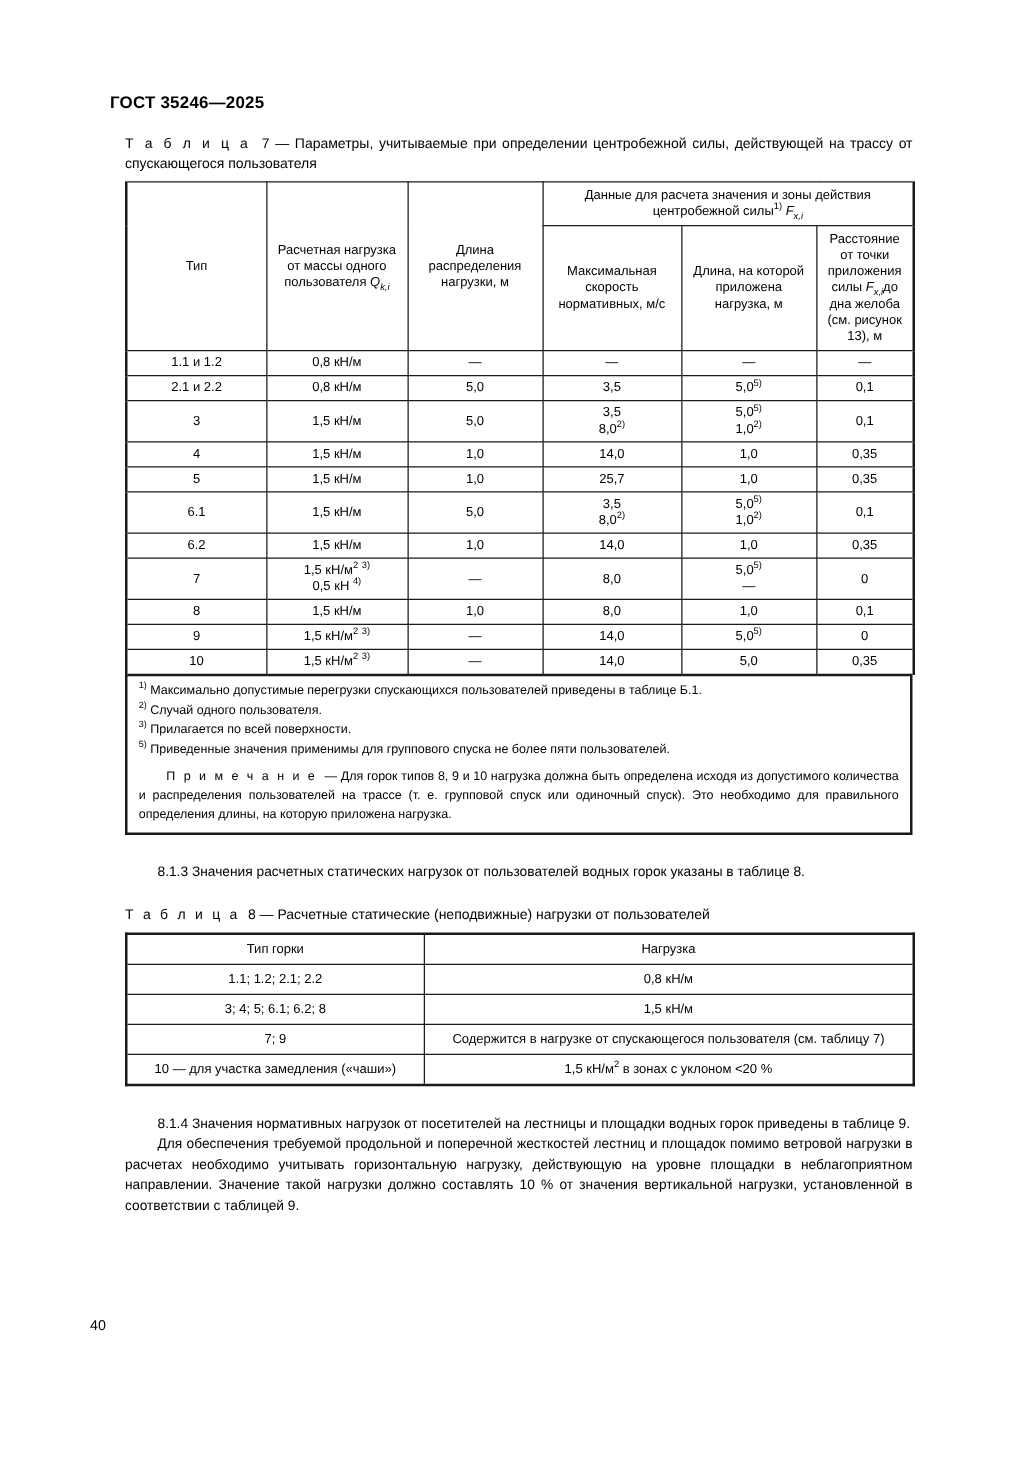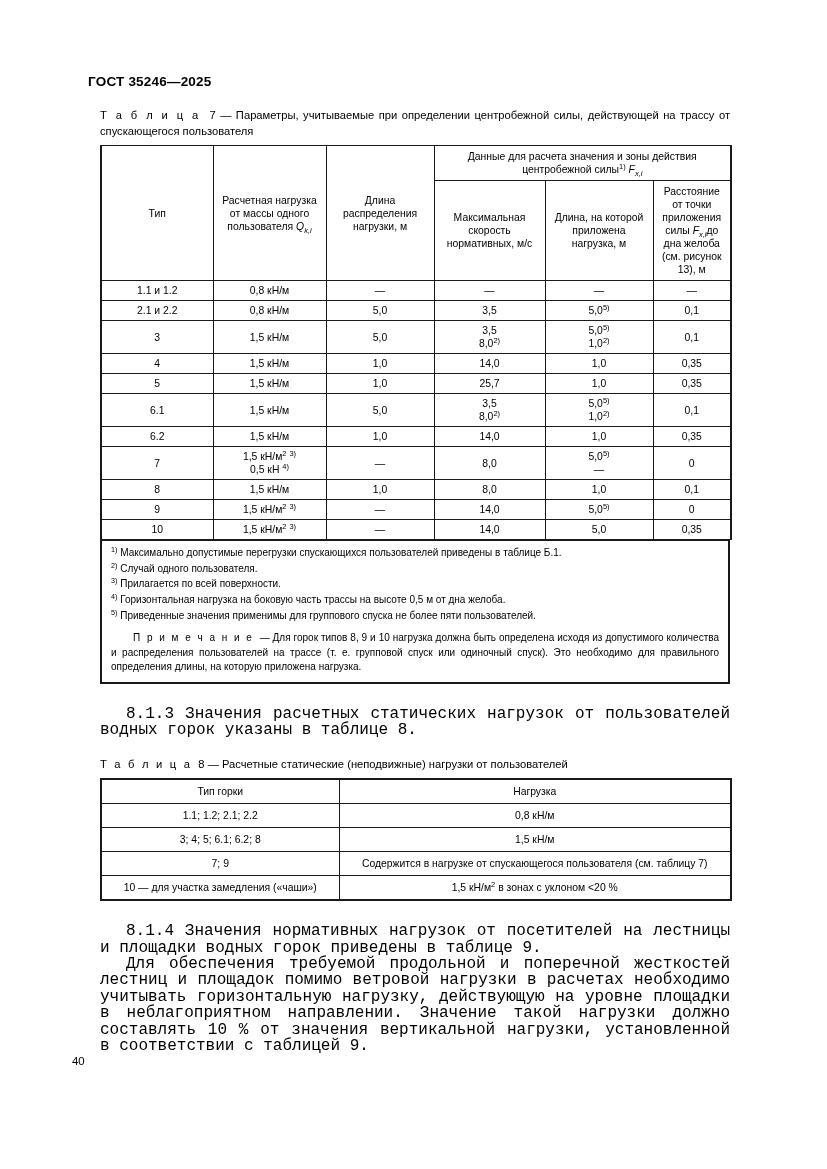--- a/index.html
+++ b/index.html
@@ -99,26 +99,25 @@
     text-indent: 22px;
     line-height: 14.6px;
   }
   .note .sp { letter-spacing: 1.9px; }
 
   sup { font-size: 72%; vertical-align: super; line-height: 0; }
   .it { font-style: italic; }
   .sub { font-size: 72%; vertical-align: sub; line-height: 0; font-style: italic; }
 
   p.body {
-    font-size: 16px;
+    font-size: 11px;
     line-height: 16.4px;
     text-align: justify;
     margin: 0;
     text-indent: 26px;
-    font-family: Liberation Mono, monospace;
   }
   .gap-a { height: 22px; }
   .gap-b { height: 18px; }
   .gap-c { height: 22px; }
 
   
   table.t8 {
     border-collapse: collapse;
     width: 630px;
     table-layout: fixed;
@@ -292,21 +291,20 @@
           <td>5,0</td>
           <td class="rcell">0,35</td>
         </tr>
       </tbody>
     </table>
 
     <div class="footzone">
       <div class="fn"><sup>1)</sup> <span>Максимально допустимые перегрузки спускающихся пользователей приведены в таблице Б.1.</span></div>
       <div class="fn"><sup>2)</sup> <span>Случай одного пользователя.</span></div>
       <div class="fn"><sup>3)</sup> <span>Прилагается по всей поверхности.</span></div>
-      <div class="fn"><sup>4)</sup> <span>Горизонтальная нагрузка на боковую часть трассы на высоте 0,5 м от дна желоба.</span></div>
       <div class="fn"><sup>5)</sup> <span>Приведенные значения применимы для группового спуска не более пяти пользователей.</span></div>
 
       <div class="note">
         <span class="sp">П р и м е ч а н и е</span>&nbsp;
         <span>— Для горок типов 8, 9 и 10 нагрузка должна быть определена исходя из допустимого количества и распределения пользователей на трассе (т. е. групповой спуск или одиночный спуск). Это необходимо для правильного определения длины, на которую приложена нагрузка.</span>
       </div>
     </div>
 
     <div class="gap-a"></div>
 

